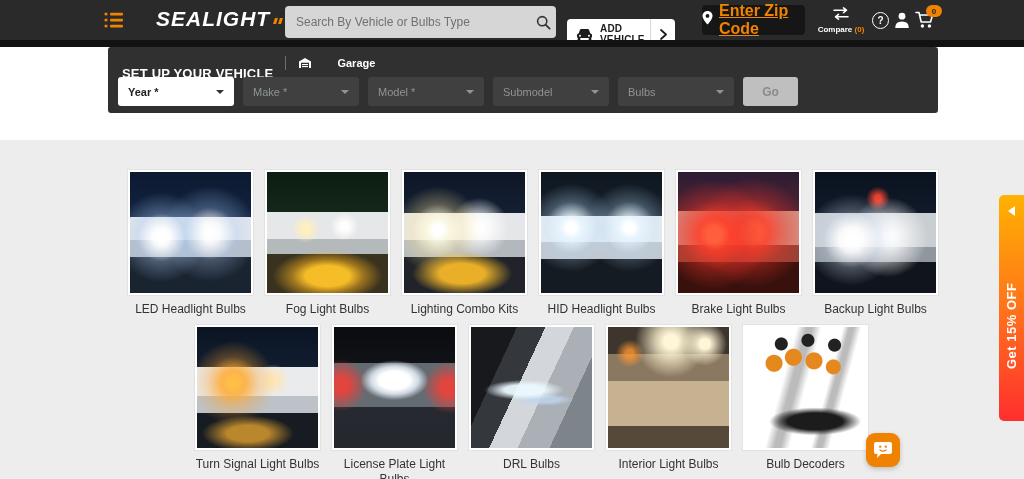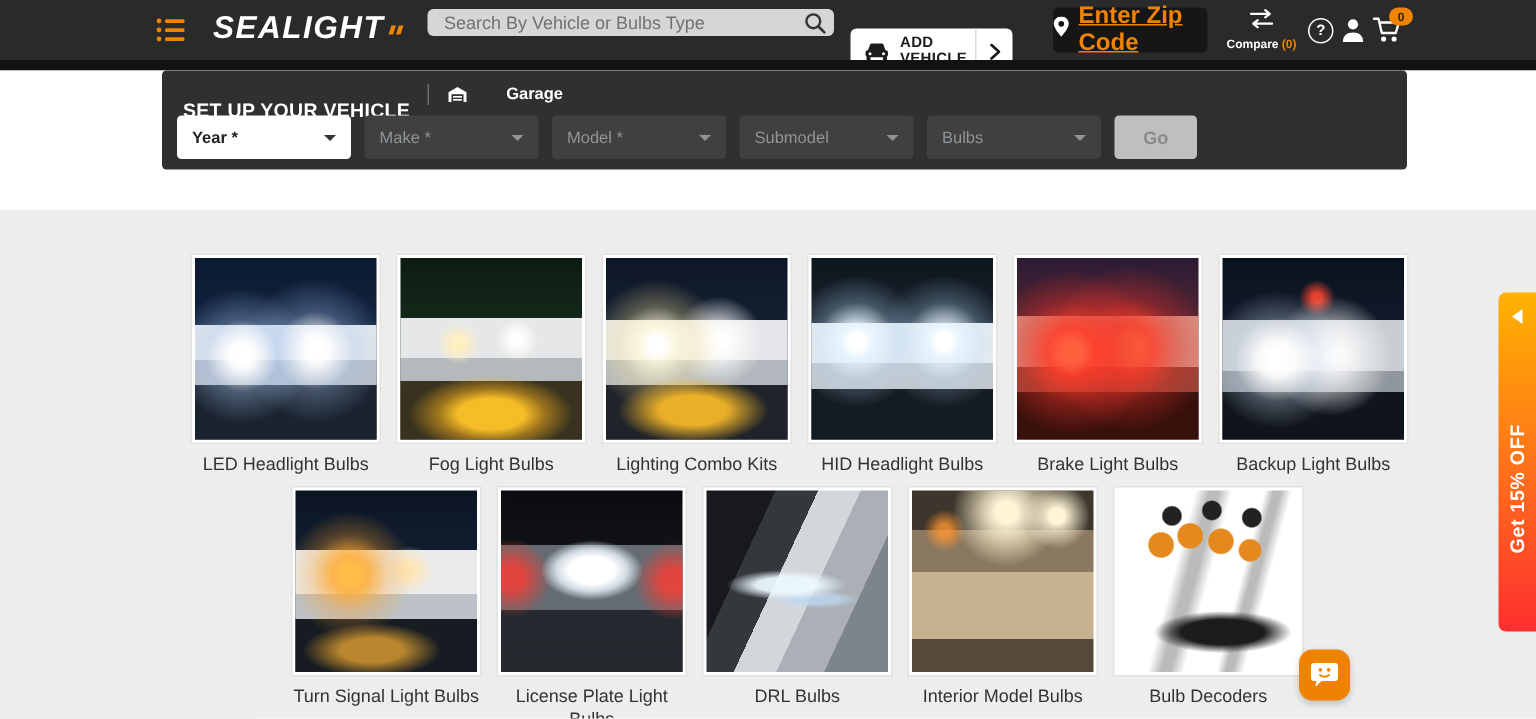--- a/index.html
+++ b/index.html
@@ -4,25 +4,25 @@
 <style>
   html,body{margin:0;padding:0;}
   body{
     width:1024px;height:479px;position:relative;overflow:hidden;
     background:#ffffff;font-family:"Liberation Sans",sans-serif;
     -webkit-font-smoothing:antialiased;
   }
   
   .header{position:absolute;left:0;top:0;width:1024px;height:40px;background:#2a2a2a;}
   .hamburger{position:absolute;left:104px;top:11px;width:20px;height:18px;cursor:pointer;}
-  .logo{position:absolute;left:142px;top:8px;display:flex;align-items:flex-start;cursor:pointer;}
+  .logo{position:absolute;left:156px;top:8px;display:flex;align-items:flex-start;cursor:pointer;}
   .logo-text{color:#fff;font-size:21px;font-weight:800;font-style:italic;letter-spacing:1px;line-height:22px;}
   .logo-accent{display:inline-block;margin-left:2px;margin-top:2px;}
   .logo-accent i{display:inline-block;width:3px;height:6px;background:#f08300;transform:skewX(-18deg);margin-left:2px;}
-  .search-box{position:absolute;left:285px;top:6px;width:271px;height:18px;background:#d6d6d6;border-radius:4px;display:flex;align-items:center;}
+  .search-box{position:absolute;left:285px;top:6px;width:271px;height:32px;background:#d6d6d6;border-radius:4px;display:flex;align-items:center;}
   .search-box input{flex:1;border:none;background:transparent;outline:none;padding:0 8px 0 11px;font-size:12px;color:#444;font-family:"Liberation Sans",sans-serif;}
   .search-box input::placeholder{color:#717171;}
   .search-icon{width:26px;height:28px;display:flex;align-items:center;justify-content:center;cursor:pointer;}
   .add-vehicle{position:absolute;left:567px;top:19px;width:108px;height:30px;background:#fff;border-radius:4px;display:flex;align-items:center;cursor:pointer;}
   .av-caricon{margin-left:9px;display:flex;}
   .av-label{margin-left:7px;font-size:10px;font-weight:700;color:#1c1c1c;letter-spacing:.2px;flex:1;}
   .av-divider{width:1px;height:30px;background:#d9d9d9;}
   .av-chevron{width:24px;display:flex;align-items:center;justify-content:center;}
   .zip-btn{position:absolute;left:702px;top:5px;width:103px;height:30px;background:#161616;border-radius:4px;display:flex;align-items:center;justify-content:center;gap:6px;cursor:pointer;}
   .zip-label{font-size:16px;font-weight:700;color:#f08300;text-decoration:underline;}
@@ -328,21 +328,21 @@
   <div class="tile">
     <div class="tile-card">
         <div class="tile-img img-drl"></div>
       </div>
     <div class="tile-label">DRL Bulbs</div>
   </div>
   <div class="tile">
     <div class="tile-card">
         <div class="tile-img img-interior"></div>
       </div>
-    <div class="tile-label">Interior Model Bulbs</div>
+    <div class="tile-label">Interior Light Bulbs</div>
   </div>
   <div class="tile">
     <div class="tile-card">
         <div class="tile-img img-decoder"></div>
       </div>
     <div class="tile-label">Bulb Decoders</div>
   </div>
 </div>
 
 <div class="promo">

